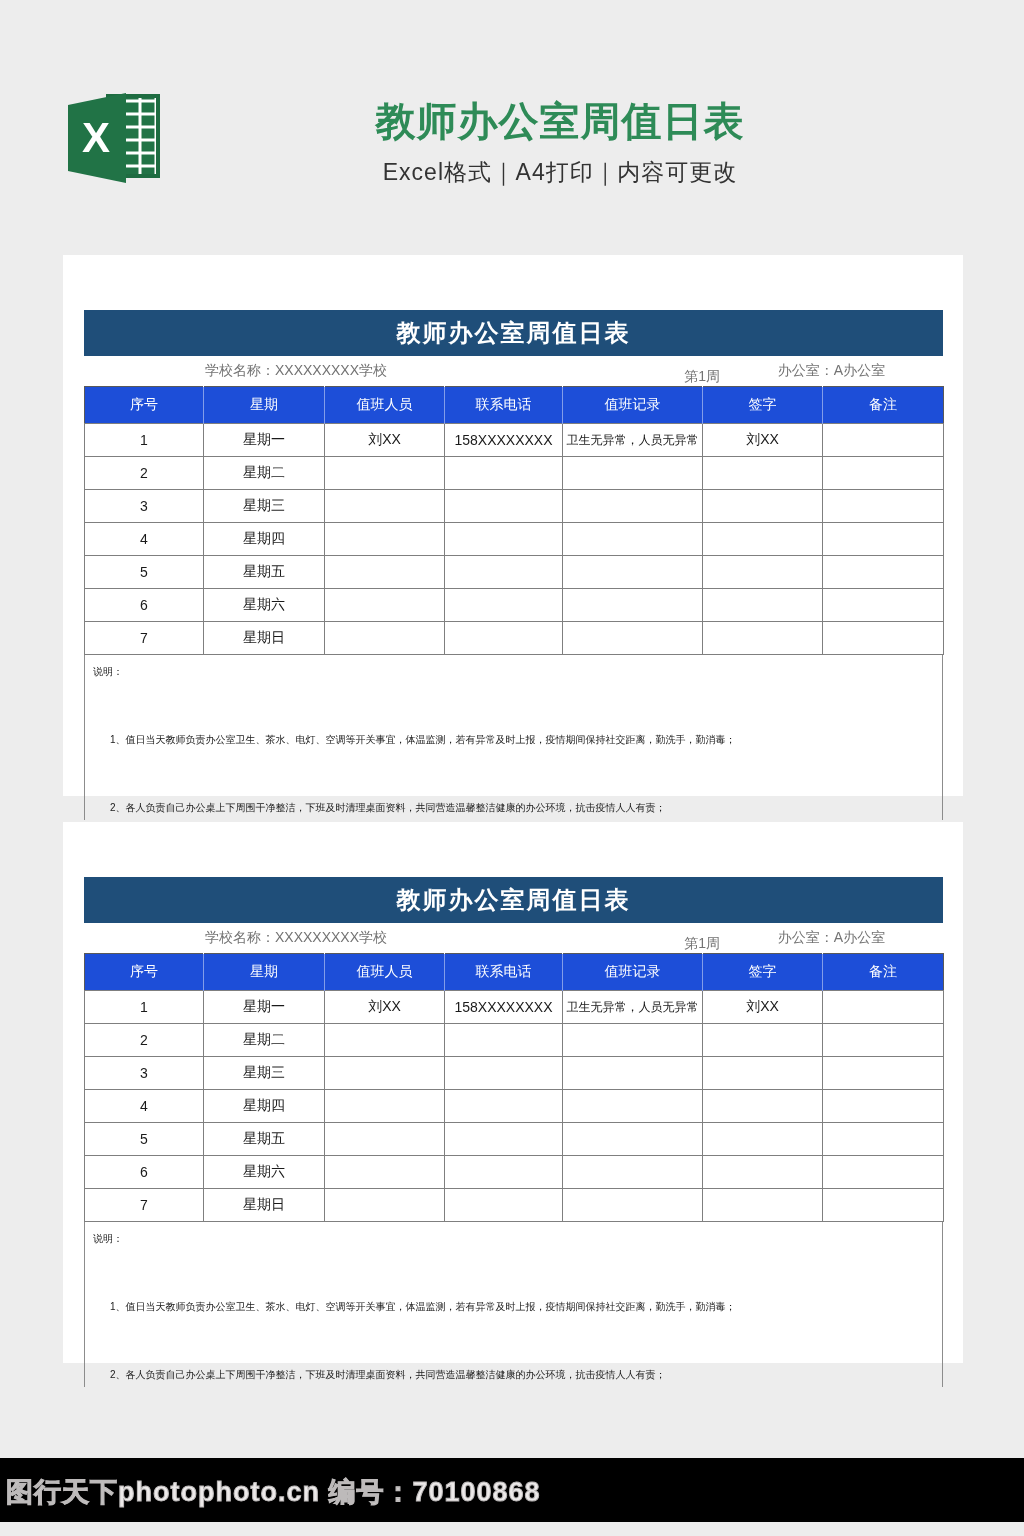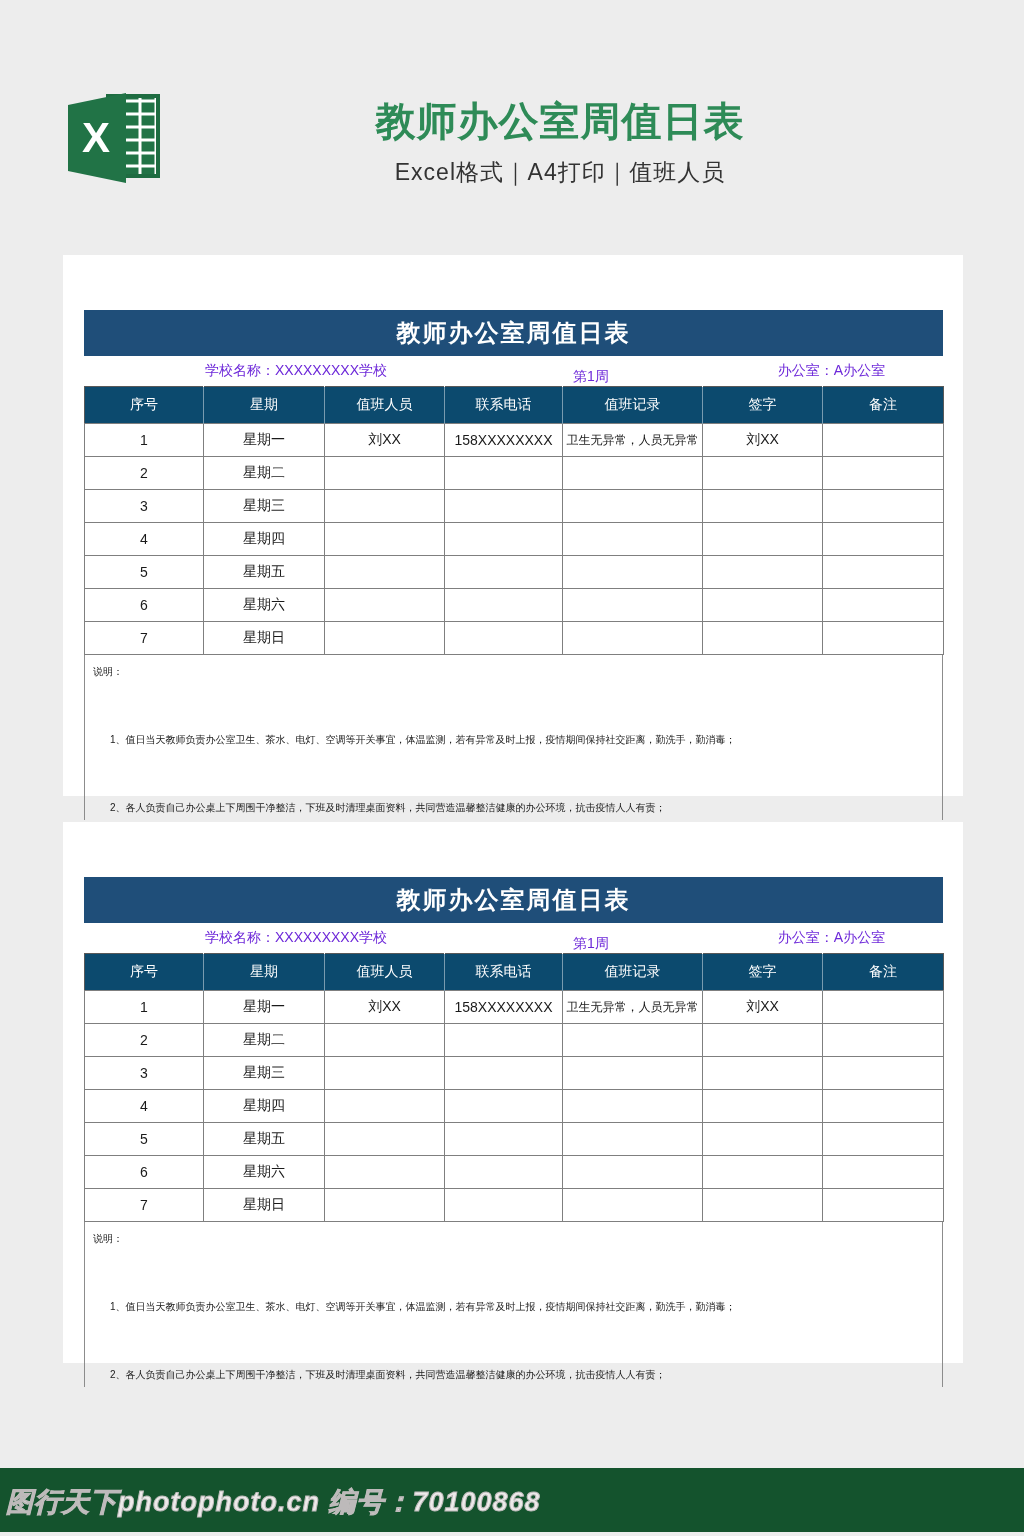--- a/index.html
+++ b/index.html
@@ -34,53 +34,53 @@
   .card-2 { top:822px; }
 
   .sheet { position:absolute; left:21px; top:55px; width:859px; }
 
   .tbl-title {
     height:46px; line-height:46px;
     background:#1f4e79; color:#ffffff;
     font-size:24px; font-weight:bold; text-align:center; letter-spacing:2px;
   }
 
-  .info-row { display:flex; height:30px; align-items:center; font-size:14px; color:#6d28d9; }
+  .info-row { display:flex; height:30px; align-items:center; font-size:14px; color:#737373; }
   .info-school { width:378px; text-align:center; padding-left:46px; }
-  .info-week   { width:258px; text-align:center;margin-top:12px; }
+  .info-week   { width:258px; text-align:right;margin-top:12px; }
   .info-office { width:223px; text-align:center; }
 
   table.duty {
     width:859px; table-layout:fixed; border-collapse:collapse;
     border:1px solid #595959;
   }
   .c0{width:119px}.c1{width:121px}.c2{width:120px}.c3{width:118px}.c4{width:140px}.c5{width:120px}.c6{width:121px}
   table.duty th {
-    height:37px; background:#0c4a6e; color:#ffffff;
+    height:37px; background:#1d4ed8; color:#ffffff;
     font-size:14px; font-weight:normal; text-align:center;
     border-left:1px solid rgba(255,255,255,0.45);
   }
   table.duty th:first-child { border-left:none; }
   table.duty td {
     height:33px; border:1px solid #7f7f7f;
     font-size:14px; color:#1a1a1a; text-align:center;
     white-space:nowrap; overflow:hidden;
   }
   table.duty td:nth-child(5) { font-size:12px; }
 
   .notes {
     border-left:1px solid #8c8c8c; border-right:1px solid #8c8c8c;
     min-height:140px; padding:5px 38px 0 8px;
     font-size:10px; line-height:24px; color:#1a1a1a;
   }
   .notes .note-label { text-indent:0; }
   .notes .note-item { text-indent:1.7em;margin-top:44px; }
 
   
-  .footer-strip { position:absolute; left:0; bottom:4px; width:1024px; height:64px; background:#14532d;font-style:italic; }
+  .footer-strip { position:absolute; left:0; bottom:14px; width:1024px; height:64px; background:#000000; }
   .watermark {
     position:absolute; left:6px; bottom:12px;
     font-size:27px; font-weight:bold; letter-spacing:1px;
     color:#edeaea; -webkit-text-stroke:1px #bdbaba;
   }
 </style>
 </head>
 <body>
 
 <div class="page-header">
@@ -90,21 +90,21 @@
         <rect x="1.5" y="1.5" width="13" height="10" fill="#217346"></rect>
       </pattern>
     </defs>
     <rect x="46" y="6" width="54" height="84" fill="#1e6c41"></rect>
     <rect x="50" y="10" width="46" height="76" fill="#ffffff"></rect>
     <rect x="50" y="10" width="46" height="76" fill="url(#grid)"></rect>
     <polygon points="8,17 66,5 66,95 8,83" fill="#217346"></polygon>
     <text x="36" y="64" font-size="42" font-weight="bold" fill="#ffffff" text-anchor="middle">X</text>
   </svg>
   <div class="main-title">教师办公室周值日表</div>
-  <div class="main-subtitle">Excel格式｜A4打印｜值班人员</div>
+  <div class="main-subtitle">Excel格式｜A4打印｜内容可更改</div>
 </div>
 
 <div class="card card-1 card-slot">
   <div class="sheet">
     <div class="tbl-title">教师办公室周值日表</div>
     <div class="info-row">
       <div class="info-school">学校名称：XXXXXXXXX学校</div>
       <div class="info-week">第1周</div>
       <div class="info-office">办公室：A办公室</div>
     </div>

